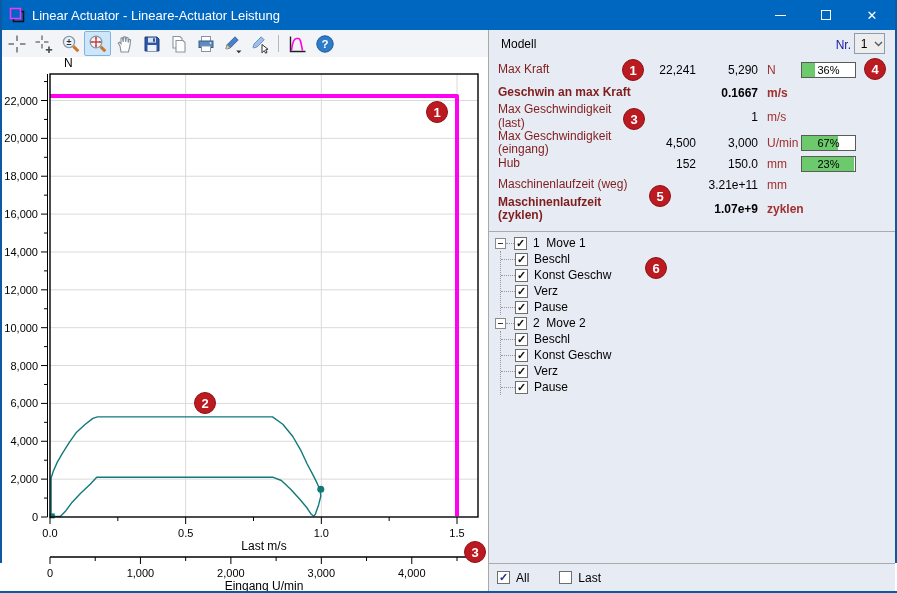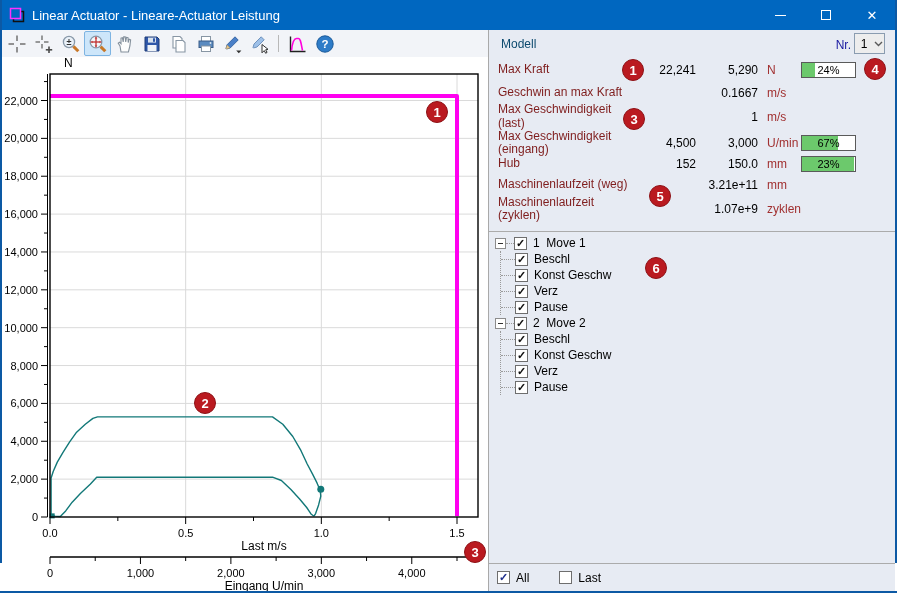--- a/index.html
+++ b/index.html
@@ -28,21 +28,21 @@
   .tb-btn svg { width:20px; height:20px; }
   .tb-sep { width:1px; height:17px; background:#B8B8B8; margin:0 5px; }
 
   
   #chart-area { position:absolute; left:2px; top:57px; width:486px; height:534px; background:#FFFFFF; }
   #chart-svg { position:absolute; left:-2px; top:0; }
 
   
   #panel { position:absolute; left:488px; top:30px; width:407px; height:561px; background:#E7EBF3; border-left:1px solid #A9A9A9; font-size:12px; }
   #panel-header { position:absolute; left:0; top:0; width:100%; height:27px; }
-  #modell-label { position:absolute; left:12px; top:7px; color:#0c4a6e;text-align:center; }
+  #modell-label { position:absolute; left:12px; top:7px; color:#000000;text-align:center; }
   #nr-label { position:absolute; right:44px; top:8px; color:#1818A0; }
   #nr-combo { position:absolute; right:10px; top:3px; width:31px; height:21px; background:#EDEDED; border:1px solid #8A9CB0; display:flex; align-items:center; }
   #nr-value { flex:1; text-align:center; font-size:12px; color:#000; }
   #nr-chevron { width:11px; height:100%; display:flex; align-items:center; justify-content:center; }
 
   
   #model-rows { position:absolute; left:0; top:27px; width:100%; }
   .m-row { display:grid; grid-template-columns:140px 58px 62px 5px 38px 56px; padding-left:9px; align-items:center; }
   .m-label { color:#7f1d1d; white-space:pre-line; line-height:1.1; }
   .m-max, .m-val { text-align:right; color:#000; }
@@ -327,25 +327,25 @@
     <div id="model-rows">
         <div class="m-row" style="height: 26px;">
           <span class="m-label">Max Kraft</span>
           <span class="m-max">22,241</span>
           <span class="m-val">5,290</span>
           <span></span>
           <span class="m-unit">N</span>
           <span class="m-barwrap">
             <div class="pbar">
               <div class="pbar-fill" style="width: 24%;"></div>
-              <div class="pbar-text">24%</div>
+              <div class="pbar-text">36%</div>
             </div>
           </span>
         </div>
-        <div class="m-row" style="height: 20px;">
+        <div class="m-row" style="height: 20px; font-weight: bold;">
           <span class="m-label">Geschwin an max Kraft</span>
           <span class="m-max"></span>
           <span class="m-val">0.1667</span>
           <span></span>
           <span class="m-unit">m/s</span>
           <span class="m-barwrap"></span>
         </div>
         <div class="m-row" style="height: 27px;">
           <span class="m-label">Max Geschwindigkeit
 (last)</span>
@@ -383,21 +383,21 @@
           </span>
         </div>
         <div class="m-row" style="height: 22px;">
           <span class="m-label">Maschinenlaufzeit (weg)</span>
           <span class="m-max"></span>
           <span class="m-val">3.21e+11</span>
           <span></span>
           <span class="m-unit">mm</span>
           <span class="m-barwrap"></span>
         </div>
-        <div class="m-row" style="height: 21px;">
+        <div class="m-row" style="height: 21px; font-weight: bold;">
           <span class="m-label">Maschinenlaufzeit (zyklen)</span>
           <span class="m-max"></span>
           <span class="m-val">1.07e+9</span>
           <span></span>
           <span class="m-unit">zyklen</span>
           <span class="m-barwrap"></span>
         </div>
       </div>
 
     <div class="h-sep" style="top:201px"></div>

